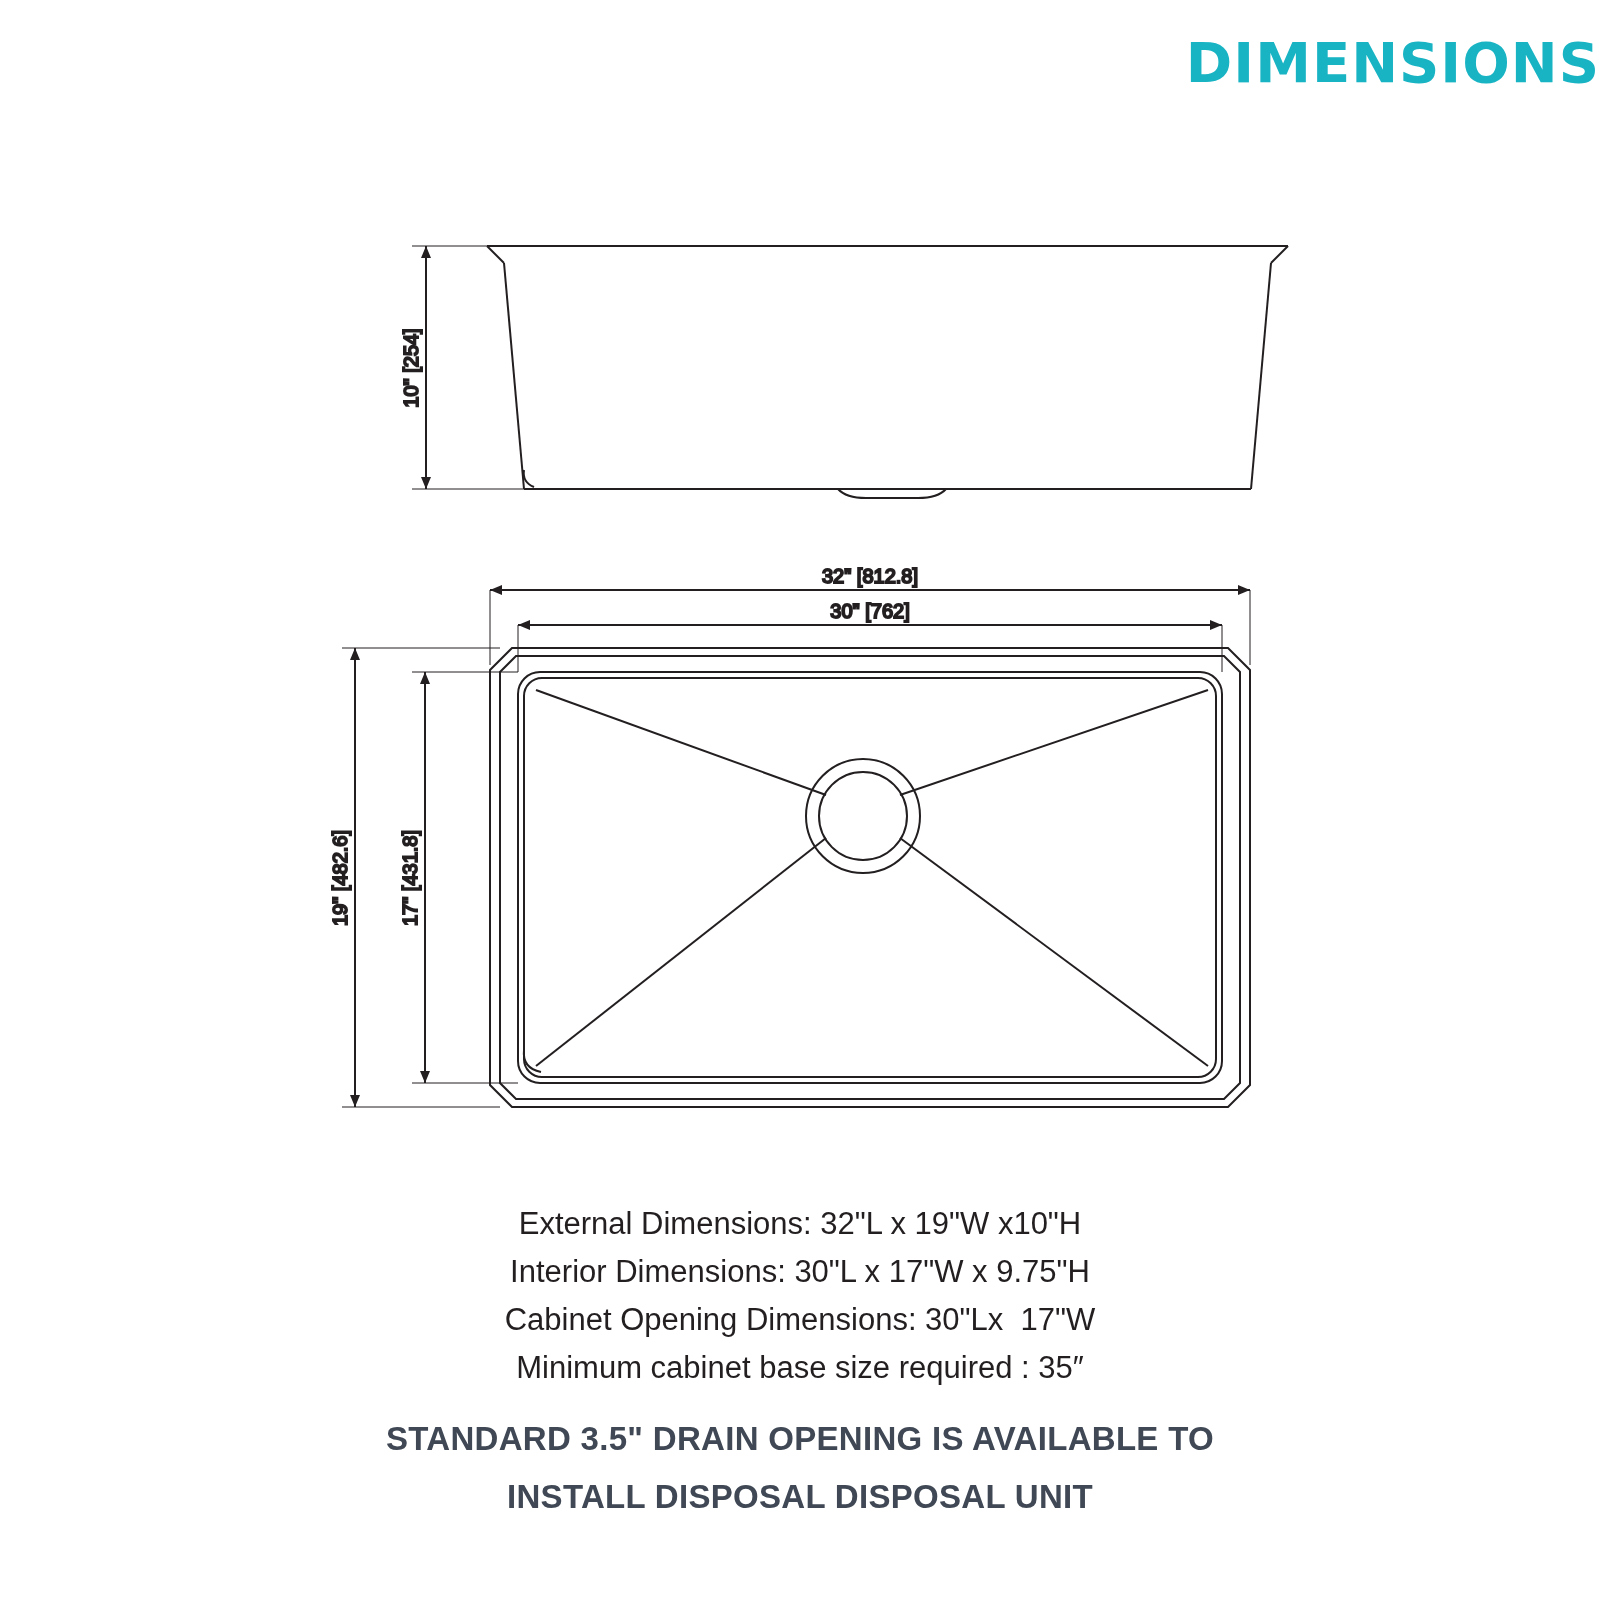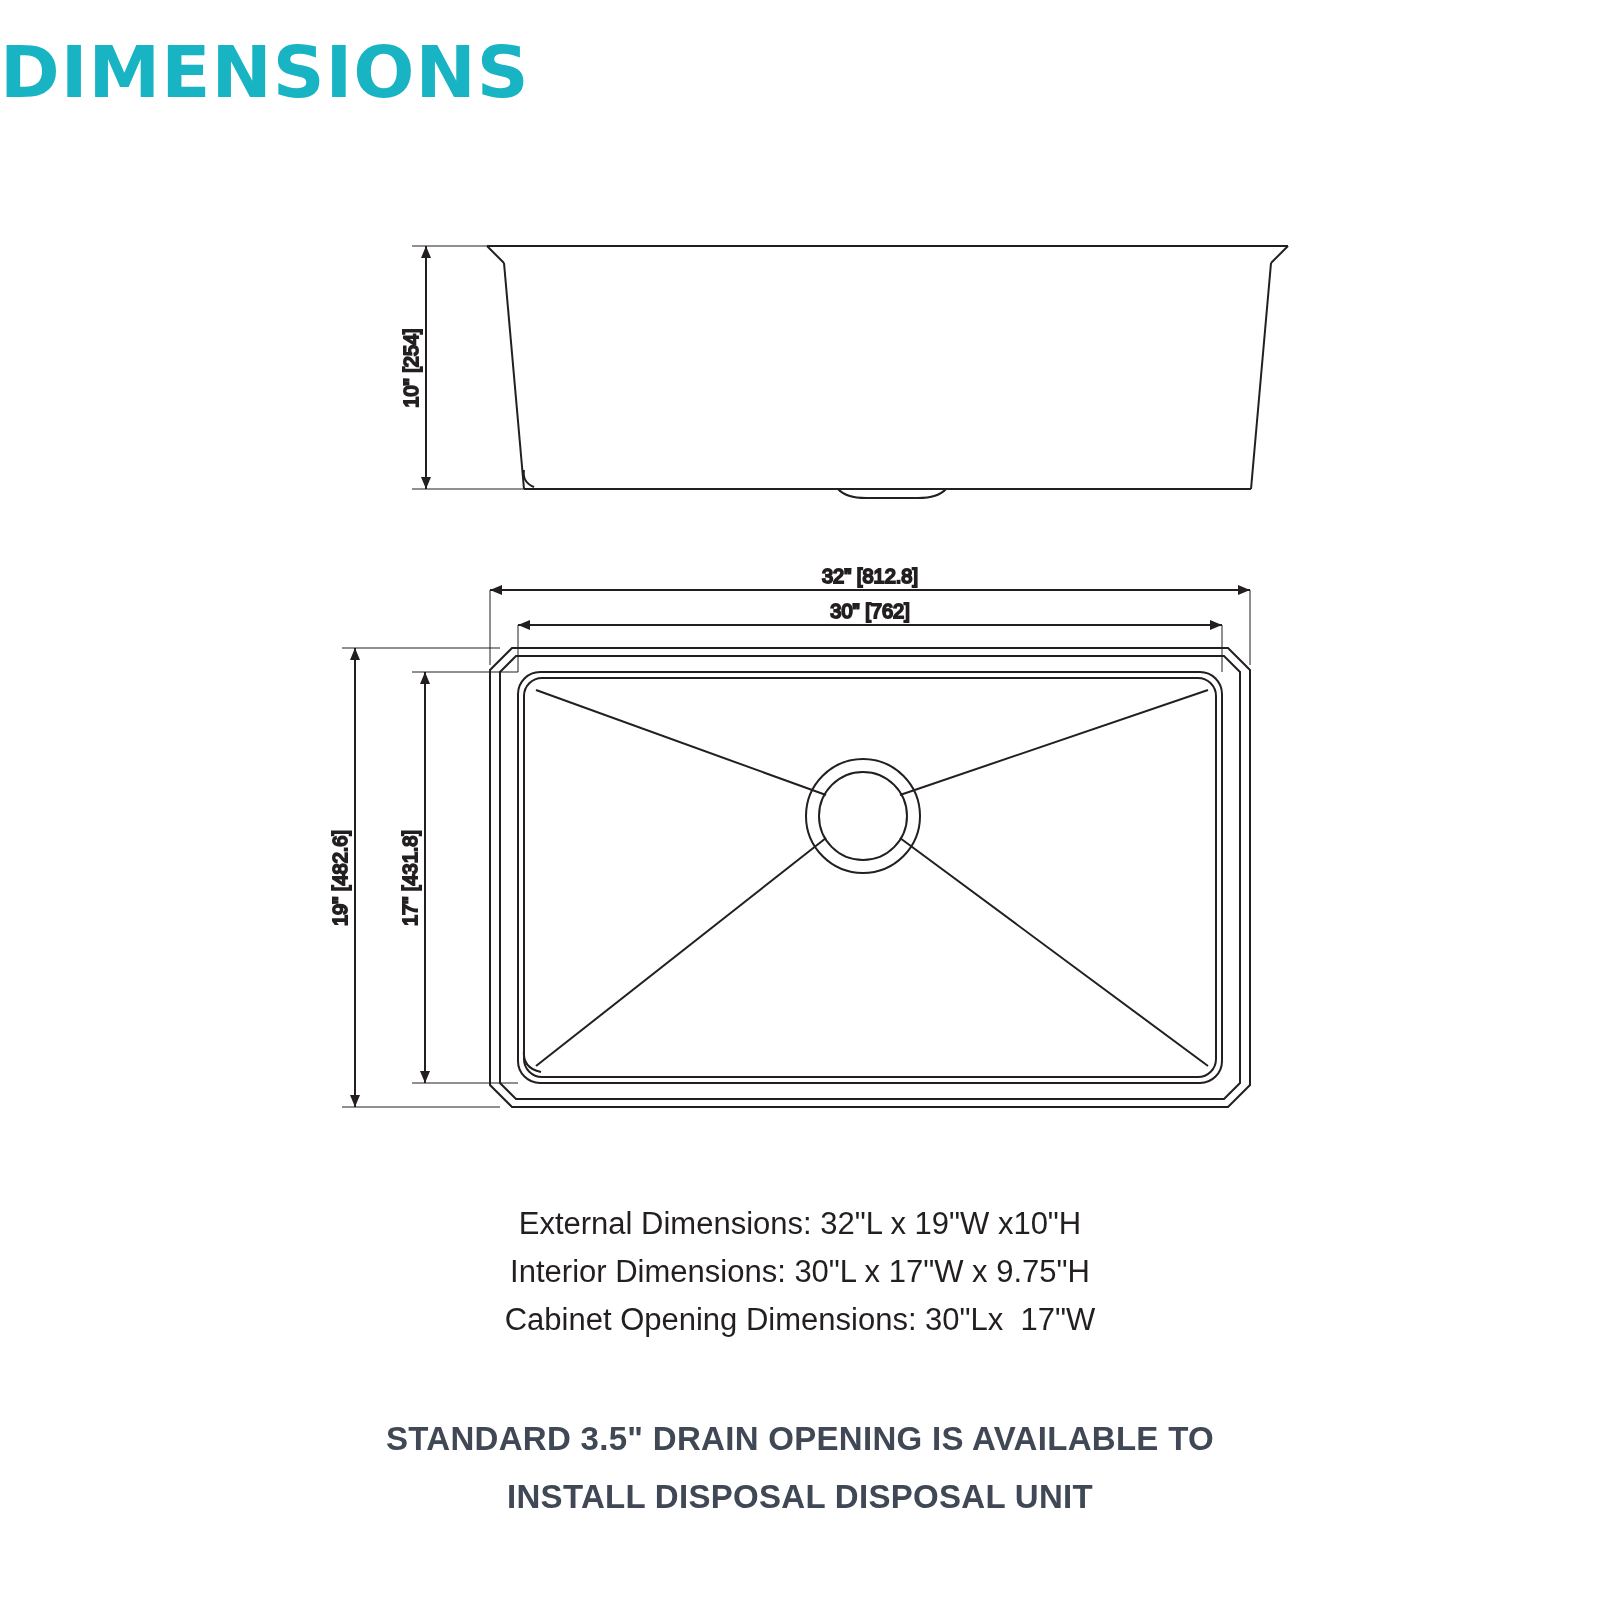--- a/index.html
+++ b/index.html
@@ -19,22 +19,22 @@
     position: absolute;
     left: 0; top: 0;
     width: 1600px;
     height: 1600px;
   }
   .title {
     position: absolute;
     left: 0;
     top: 30px;
     width: 1600px;
-    text-align: left;
-    font-size: 72px;
+    text-align: right;
+    font-size: 56px;
     font-weight: bold;
     letter-spacing: 1px;
     color: #19b4c4;
     font-family: "DejaVu Sans", sans-serif;
   }
   svg.drawing {
     position: absolute;
     left: 0;
     top: 0;
     width: 1600px;
@@ -168,20 +168,21 @@
         <text class="dimtext" x="417" y="878" transform="rotate(-90 417 878)" text-anchor="middle">17" [431.8]</text>
       </g>
 
     </g>
   </svg>
 
   <div class="specs">
     <div class="line">External Dimensions: 32"L x 19"W x10"H</div>
     <div class="line">Interior Dimensions: 30"L x 17"W x 9.75"H</div>
     <div class="line">Cabinet Opening Dimensions: 30"Lx  17"W</div>
+    <div class="line">Minimum cabinet base size required : 35″</div>
   </div>
 
   <div class="footer">
     <div class="fline">STANDARD 3.5" DRAIN OPENING IS AVAILABLE TO</div>
     <div class="fline">INSTALL DISPOSAL DISPOSAL UNIT</div>
   </div>
 
 </div>
 
 </body></html>

